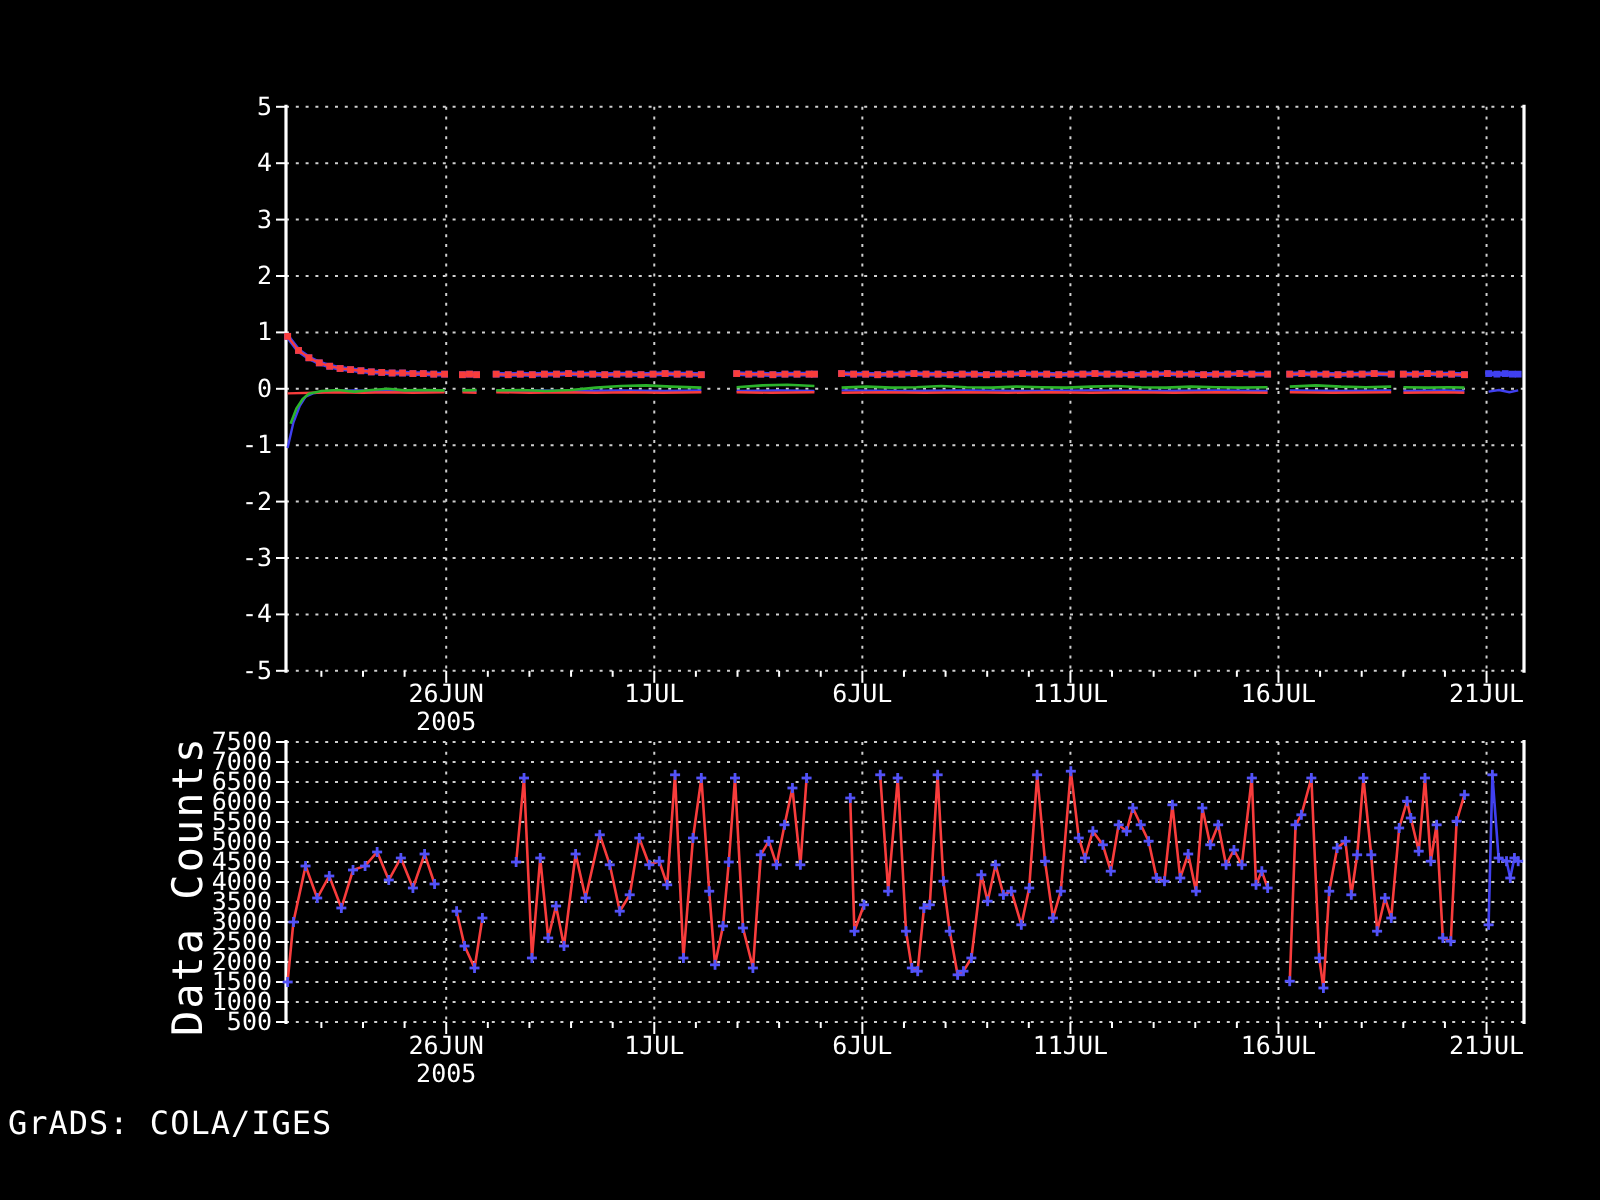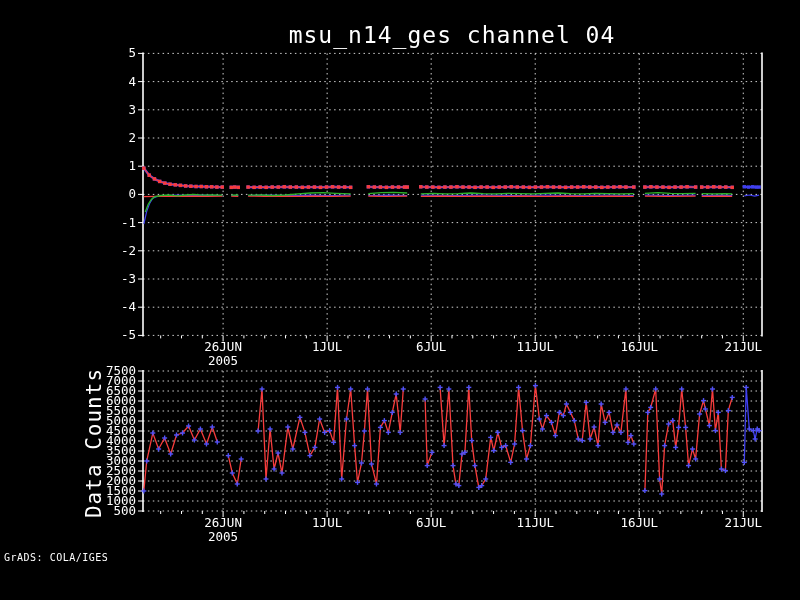--- a/index.html
+++ b/index.html
@@ -2,34 +2,33 @@
 <html><head>
 <meta charset="utf-8">
 <style>
   html,body{margin:0;padding:0;background:#000;}
   .stage{position:relative;width:800px;height:600px;background:#000;overflow:hidden;
          font-family:"DejaVu Sans Mono",monospace;}
   .chart-title{position:absolute;left:452px;top:22px;transform:translateX(-50%);
          color:#fff;font-size:23px;letter-spacing:1px;white-space:nowrap;}
   .counts-label{position:absolute;left:94px;top:443px;transform:translate(-50%,-50%) rotate(-90deg);
          color:#fff;font-size:21px;letter-spacing:1px;white-space:nowrap;}
-  .watermark{position:absolute;left:4px;top:552px;color:#fff;font-size:10px;letter-spacing:.5px;}
+  .watermark{position:absolute;left:4px;top:552px;color:#fff;font-size:16px;letter-spacing:.5px;}
   svg{position:absolute;left:0;top:0;}
   .grid{stroke:#cfcfcf;stroke-width:1;stroke-dasharray:1.5 3.4;fill:none;}
   .axis{stroke:#fff;stroke-width:1;}
   .border{stroke:#fff;stroke-width:1.6;}
   .tick{fill:#fff;font-family:"DejaVu Sans Mono",monospace;}
   .ylab{font-size:12.5px;text-anchor:end;}
   .xlab{font-size:12.5px;text-anchor:middle;}
 </style>
 </head>
 <body>
 
 <div class="stage">
-  <div class="chart-title">msu_n14_ges channel 04</div>
   <div class="counts-label">Data Counts</div>
   <svg id="plot" width="800" height="600" viewBox="0 0 800 600">
       <line x1="143" x2="762" y1="53.39999999999998" y2="53.39999999999998" class="grid"></line>
       <line x1="138" x2="143" y1="53.39999999999998" y2="53.39999999999998" class="axis"></line>
       <text x="136" y="57.39999999999998" class="tick ylab">5</text>
       <line x1="143" x2="762" y1="81.59999999999997" y2="81.59999999999997" class="grid"></line>
       <line x1="138" x2="143" y1="81.59999999999997" y2="81.59999999999997" class="axis"></line>
       <text x="136" y="85.59999999999997" class="tick ylab">4</text>
       <line x1="143" x2="762" y1="109.79999999999998" y2="109.79999999999998" class="grid"></line>
       <line x1="138" x2="143" y1="109.79999999999998" y2="109.79999999999998" class="axis"></line>

